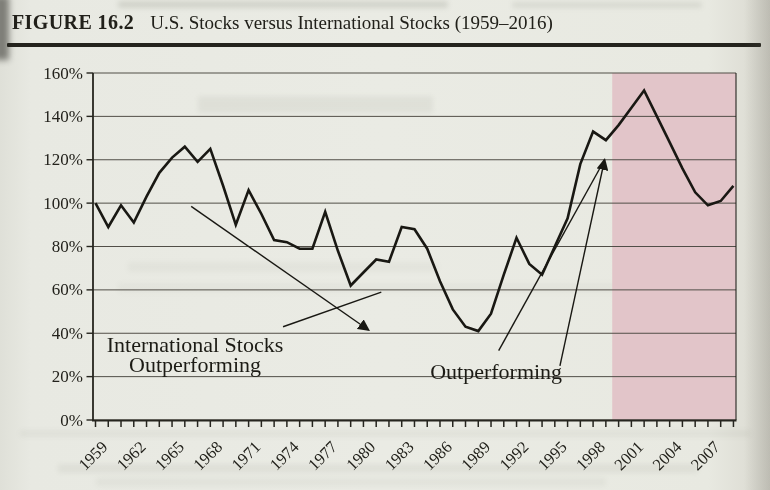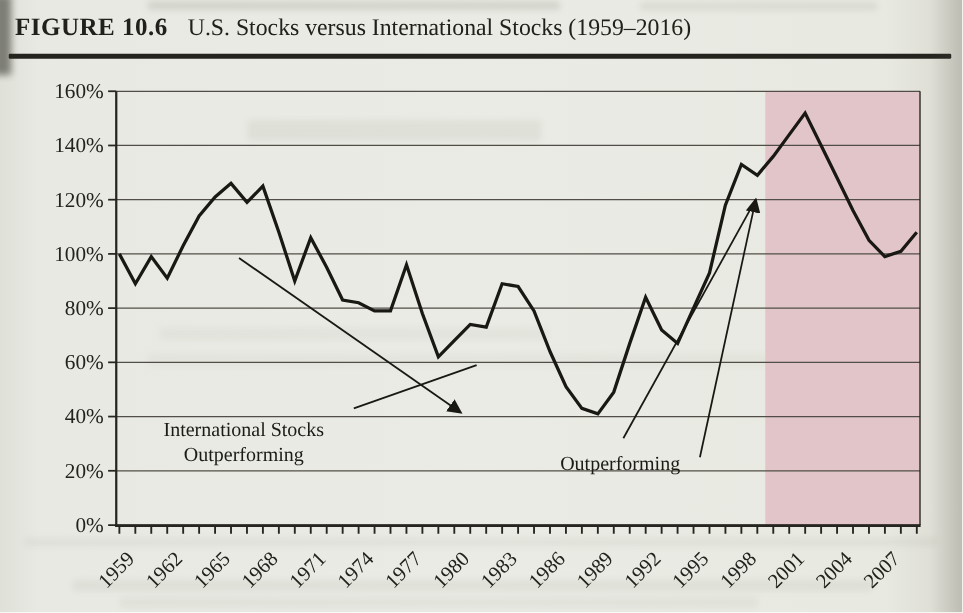--- a/index.html
+++ b/index.html
@@ -7,21 +7,21 @@
     position:relative; width:770px; height:490px; overflow:hidden;
     background:linear-gradient(90deg,#dfe0d8 0%, #e8e9e2 4%, #eaebe4 50%, #e8e9e1 92%, #d9d8cf 100%);
     font-family:"Liberation Serif", serif; color:#21201a;
   }
   .caption{position:absolute; top:11px; left:12px; font-size:19px; white-space:nowrap;}
   .fig-num{font-weight:bold; font-size:20px; letter-spacing:.4px; margin-right:16px;}
   .rule{position:absolute; top:43px; left:7px; width:754px; height:3.5px; background:#24231d; border-radius:1px;}
   svg{position:absolute; left:0; top:0;}
   .anno{
     position:absolute; transform:translate(-50%,-50%); text-align:center;
-    font-size:16px; line-height:20px; color:#1c1b15; white-space:nowrap;
+    font-size:22px; line-height:20px; color:#1c1b15; white-space:nowrap;
   }
   .anno span{display:block;}
   
   .bleed{position:absolute; background:#767b6c; filter:blur(2.5px); border-radius:2px; pointer-events:none;}
   .b1{top:1px;  left:118px; width:330px; height:7px;  opacity:.20;}
   .b2{top:2px;  left:512px; width:190px; height:6px;  opacity:.14;}
   .b3{top:96px; left:198px; width:235px; height:17px; opacity:.09;}
   .b4{top:262px;left:128px; width:310px; height:10px; opacity:.06;}
   .b5{top:283px;left:118px; width:565px; height:10px; opacity:.05;}
   .b6{top:430px;left:20px;  width:730px; height:7px;  opacity:.08;}
@@ -41,21 +41,21 @@
   <div class="bleed b1"></div>
   <div class="bleed b2"></div>
   <div class="bleed b3"></div>
   <div class="bleed b4"></div>
   <div class="bleed b5"></div>
   <div class="bleed b6"></div>
   <div class="bleed b7"></div>
   <div class="bleed b8"></div>
 
   <div class="caption">
-    <span class="fig-num">FIGURE 10.6</span><span class="fig-title">U.S. Stocks versus International Stocks (1959–2016)</span>
+    <span class="fig-num">FIGURE 16.2</span><span class="fig-title">U.S. Stocks versus International Stocks (1959–2016)</span>
   </div>
   <div class="rule"></div>
 
   <svg id="chart-svg" width="770" height="490">
       <defs>
         <marker id="ah" viewBox="0 0 10 10" refX="8.5" refY="5" markerWidth="8.5" markerHeight="8.5" orient="auto">
           <path d="M0,0 L10,5 L0,10 z" fill="#191813"></path>
         </marker>
       </defs>
       <rect x="612.238047808764" y="73" width="123.76195219123599" height="347" fill="#e2c5c9"></rect>

